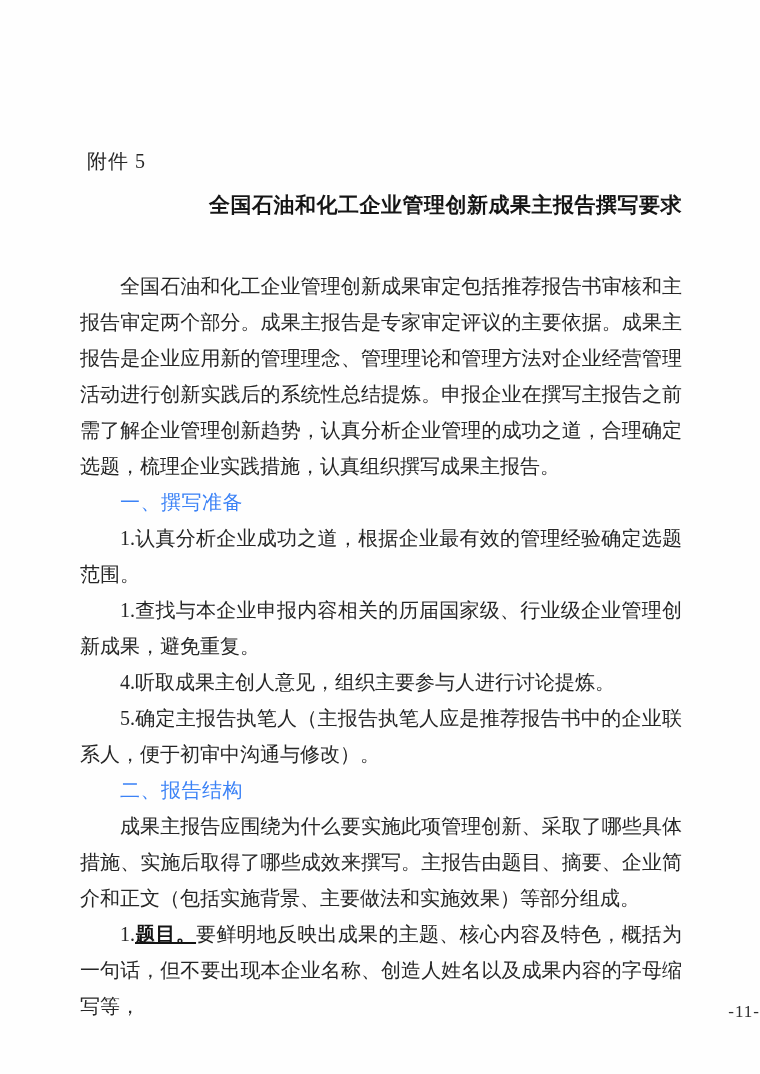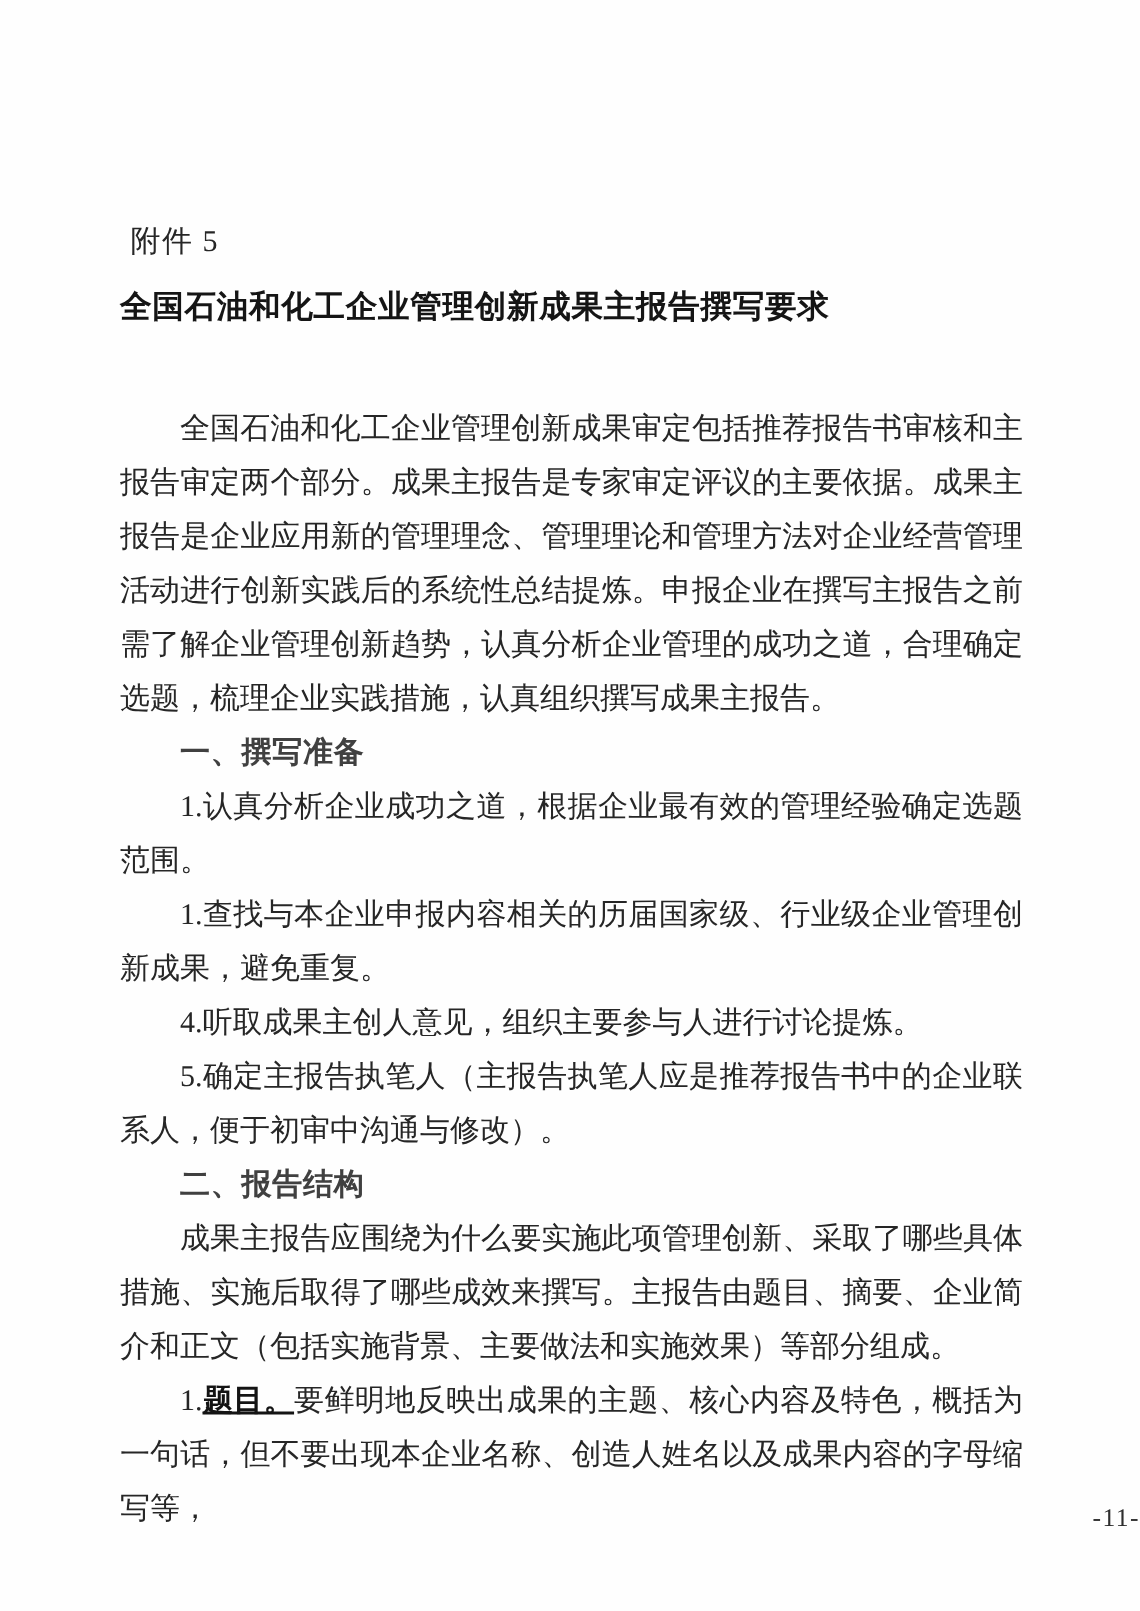--- a/index.html
+++ b/index.html
@@ -24,39 +24,39 @@
     line-height: 26px;
     padding-left: 7px;
     letter-spacing: 1px;
   }
   .doc-title {
     margin: 16px 0 0 0;
     font-family: "Liberation Sans", "DejaVu Sans", sans-serif;
     font-weight: 700;
     font-size: 21px;
     line-height: 30px;
-    text-align: left;
+    text-align: right;
     color: #151515;
     letter-spacing: 0.5px;
   }
   .doc-body {
     margin-top: 48px;
     font-size: 20px;
     line-height: 36px;
     text-align: justify;
   }
   .para {
     margin: 0;
     text-indent: 2em;
     word-break: break-all;
   }
   .section-heading {
     font-family: "Liberation Sans", "DejaVu Sans", sans-serif;
-    font-weight: 700;
-    color: #404040;
+    font-weight: 400;
+    color: #3b82f6;
     letter-spacing: 0.5px;
   }
   .bold-lead {
     font-family: "Liberation Sans", "DejaVu Sans", sans-serif;
     font-weight: 700;
     color: #141414;
     text-decoration: underline;
   }
   .page-footer {
     position: absolute;

